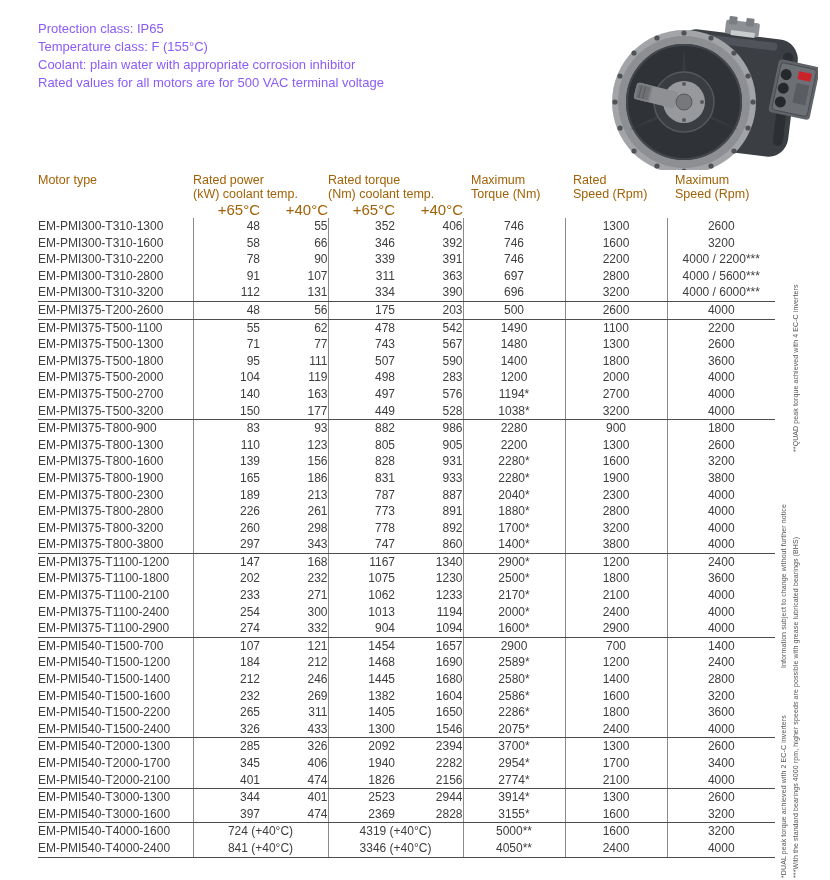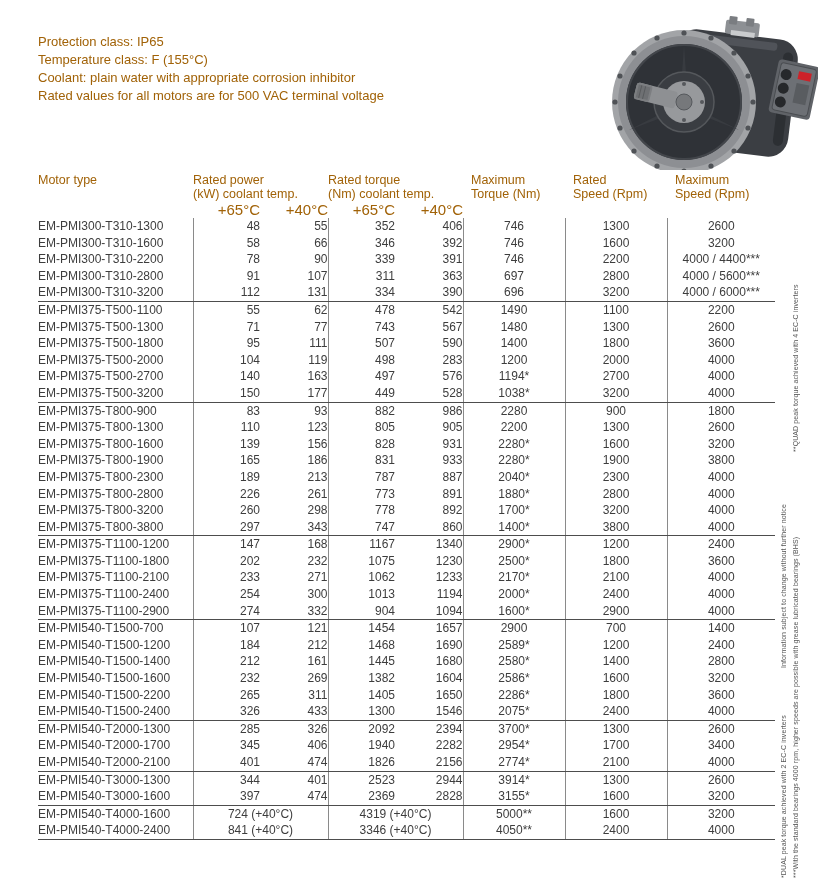--- a/index.html
+++ b/index.html
@@ -1,19 +1,19 @@
 <!DOCTYPE html>
 <html><head>
 <meta charset="utf-8">
 <style>
   html,body{margin:0;padding:0;background:#fff;}
   #page{position:relative;width:830px;height:880px;background:#fff;overflow:hidden;
         font-family:"Liberation Sans",sans-serif;color:#3a3a3a;}
   
-  #info{position:absolute;left:38px;top:33px;font-size:13px;line-height:18px;color:#a16207;}
+  #info{position:absolute;left:38px;top:20px;font-size:13px;line-height:18px;color:#8b5cf6;}
   
   #motor{position:absolute;left:596px;top:10px;width:222px;height:160px;}
   
   #spec-table{position:absolute;left:38px;top:172px;border-collapse:collapse;table-layout:fixed;width:737px;}
   #spec-table th,#spec-table td{padding:0;margin:0;font-weight:normal;white-space:nowrap;overflow:visible;}
   thead th{font-size:12.5px;color:#a16207;text-align:left;vertical-align:bottom;}
   thead tr.h1 th{height:15px;}
   thead tr.h2 th{height:14px;}
   thead tr.h3 th{height:13px;font-size:15px;}
   thead .t-right{text-align:right;padding-right:14px;}
@@ -174,21 +174,21 @@
           <td class="c-mid sep-l">3200</td>
         </tr>
         <tr>
           <td class="c-type">EM-PMI300-T310-2200</td>
           <td class="c-num sep-l">78</td>
           <td class="c-num40">90</td>
           <td class="c-num sep-l">339</td>
           <td class="c-num40">391</td>
           <td class="c-mid sep-l">746</td>
           <td class="c-mid sep-l">2200</td>
-          <td class="c-mid sep-l">4000 / 4400***</td>
+          <td class="c-mid sep-l">4000 / 2200***</td>
         </tr>
         <tr>
           <td class="c-type">EM-PMI300-T310-2800</td>
           <td class="c-num sep-l">91</td>
           <td class="c-num40">107</td>
           <td class="c-num sep-l">311</td>
           <td class="c-num40">363</td>
           <td class="c-mid sep-l">697</td>
           <td class="c-mid sep-l">2800</td>
           <td class="c-mid sep-l">4000 / 5600***</td>
@@ -196,20 +196,30 @@
         <tr class="group-end">
           <td class="c-type">EM-PMI300-T310-3200</td>
           <td class="c-num sep-l">112</td>
           <td class="c-num40">131</td>
           <td class="c-num sep-l">334</td>
           <td class="c-num40">390</td>
           <td class="c-mid sep-l">696</td>
           <td class="c-mid sep-l">3200</td>
           <td class="c-mid sep-l">4000 / 6000***</td>
         </tr>
+        <tr class="group-end">
+          <td class="c-type">EM-PMI375-T200-2600</td>
+          <td class="c-num sep-l">48</td>
+          <td class="c-num40">56</td>
+          <td class="c-num sep-l">175</td>
+          <td class="c-num40">203</td>
+          <td class="c-mid sep-l">500</td>
+          <td class="c-mid sep-l">2600</td>
+          <td class="c-mid sep-l">4000</td>
+        </tr>
         <tr>
           <td class="c-type">EM-PMI375-T500-1100</td>
           <td class="c-num sep-l">55</td>
           <td class="c-num40">62</td>
           <td class="c-num sep-l">478</td>
           <td class="c-num40">542</td>
           <td class="c-mid sep-l">1490</td>
           <td class="c-mid sep-l">1100</td>
           <td class="c-mid sep-l">2200</td>
         </tr>
@@ -409,21 +419,21 @@
           <td class="c-num40">212</td>
           <td class="c-num sep-l">1468</td>
           <td class="c-num40">1690</td>
           <td class="c-mid sep-l">2589*</td>
           <td class="c-mid sep-l">1200</td>
           <td class="c-mid sep-l">2400</td>
         </tr>
         <tr>
           <td class="c-type">EM-PMI540-T1500-1400</td>
           <td class="c-num sep-l">212</td>
-          <td class="c-num40">161</td>
+          <td class="c-num40">246</td>
           <td class="c-num sep-l">1445</td>
           <td class="c-num40">1680</td>
           <td class="c-mid sep-l">2580*</td>
           <td class="c-mid sep-l">1400</td>
           <td class="c-mid sep-l">2800</td>
         </tr>
         <tr>
           <td class="c-type">EM-PMI540-T1500-1600</td>
           <td class="c-num sep-l">232</td>
           <td class="c-num40">269</td>

